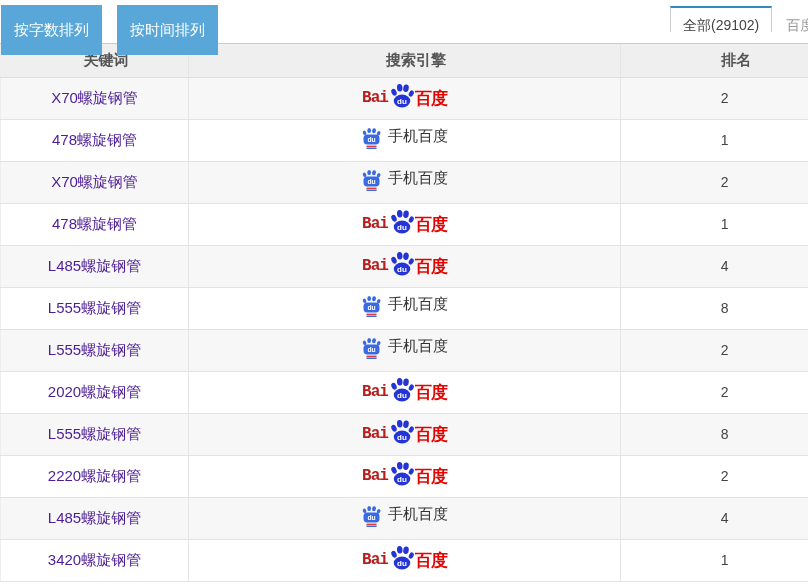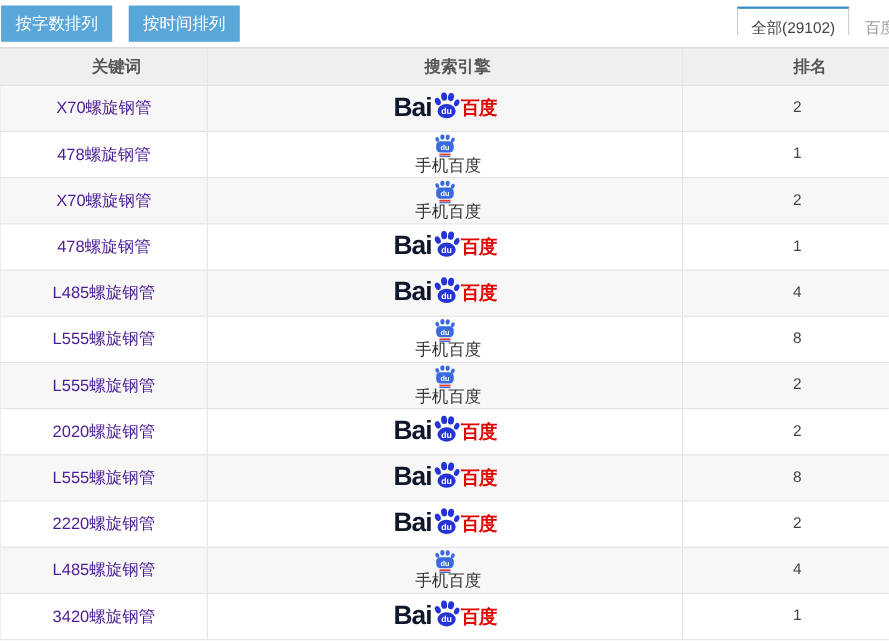--- a/index.html
+++ b/index.html
@@ -4,21 +4,21 @@
 <style>
   * { box-sizing: border-box; margin: 0; padding: 0; }
   html, body { width: 808px; height: 583px; overflow: hidden; background: #fff; }
   body { font-family: "Liberation Sans", "DejaVu Sans", sans-serif; }
   .page { width: 828px; }
 
   
   .topbar { position: relative; height: 44px; border-bottom: 1px solid #ccc; }
   .sort-buttons { position: absolute; left: 1px; top: 5px; display: flex; gap: 15px; }
   .sort-btn {
-    height: 33px; padding: 0 13px; background: #58a7d8; color: #fff;
+    height: 50px; padding: 0 13px; background: #58a7d8; color: #fff;
     border: none; font-size: 15px; cursor: pointer;
     font-family: "Liberation Sans", "DejaVu Sans", sans-serif;
   }
   .tabs { position: absolute; left: 670px; bottom: -1px; display: flex; z-index: 2; }
   .tab { font-size: 14px; white-space: nowrap; cursor: pointer; }
   .tab.active {
     height: 26px; line-height: 34px; padding: 0 12px; background: #fff;
     border-left: 1px solid #ccc; border-right: 1px solid #ccc;
     border-top: 2px solid #3389c0; color: #444;
   }
@@ -31,26 +31,26 @@
     height: 33px; background: #efefef; color: #555; font-weight: bold;
     font-size: 15px; text-align: center; border-bottom: 1px solid #ddd; padding-left: 23px;
   }
   thead th + th, tbody td + td { border-left: 1px solid #e5e5e5; }
   tbody td { height: 42px; text-align: center; vertical-align: middle; border-bottom: 1px solid #e3e3e3; }
   tbody tr:nth-child(odd) { background: #f7f7f7; }
   .kw-link { color: #4c1d95; font-size: 15px; text-decoration: none; cursor: pointer; }
 
   
   .bd-logo { display: inline-flex; align-items: center; line-height: 1; }
-  .bd-bai { color: #0f172a; font-weight: bold; font-size: 24px; letter-spacing: -1px; }
+  .bd-bai { color: #b91c1c; font-weight: bold; font-size: 16px; letter-spacing: -1px; font-family: Liberation Mono, monospace; }
   .bd-paw { width: 25px; height: 25px; margin: 0 1px; position: relative; top: -3px; }
   .bd-cn { color: #e10601; font-weight: bold; font-size: 17px; letter-spacing: -1px; }
 
   
-  .bm { display: inline-flex; align-items: center; line-height: 1; flex-direction: column; }
+  .bm { display: inline-flex; align-items: flex-start; line-height: 1; }
   .bm-icon { width: 21px; height: 21px; }
   .bm-label { color: #333; font-size: 15px; margin-left: 6px; }
 
   .rank-val { color: #444; font-size: 14px; }
 </style>
 </head>
 <body>
 
 <div class="page">
 

